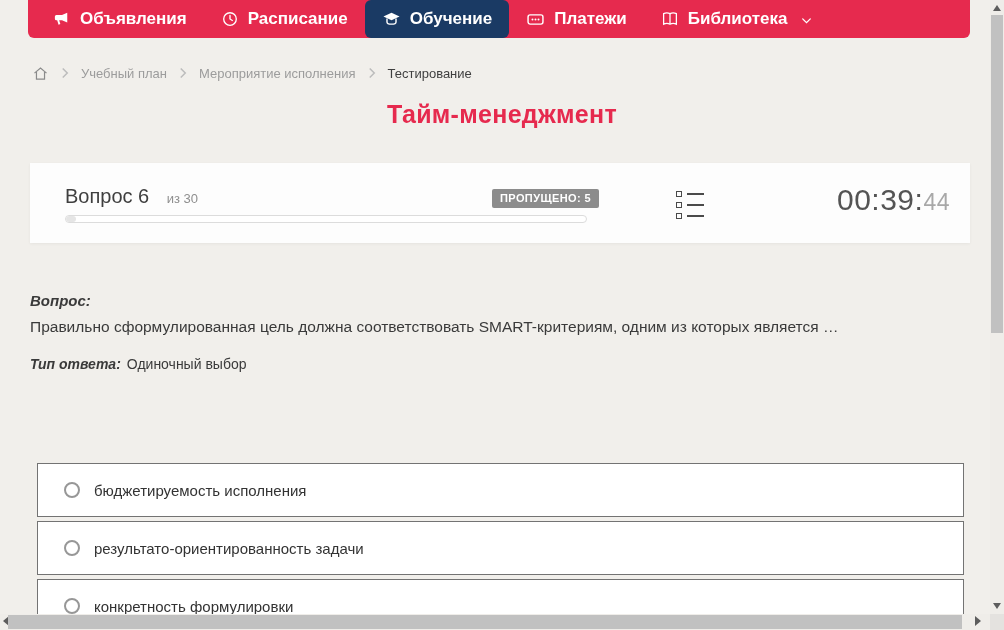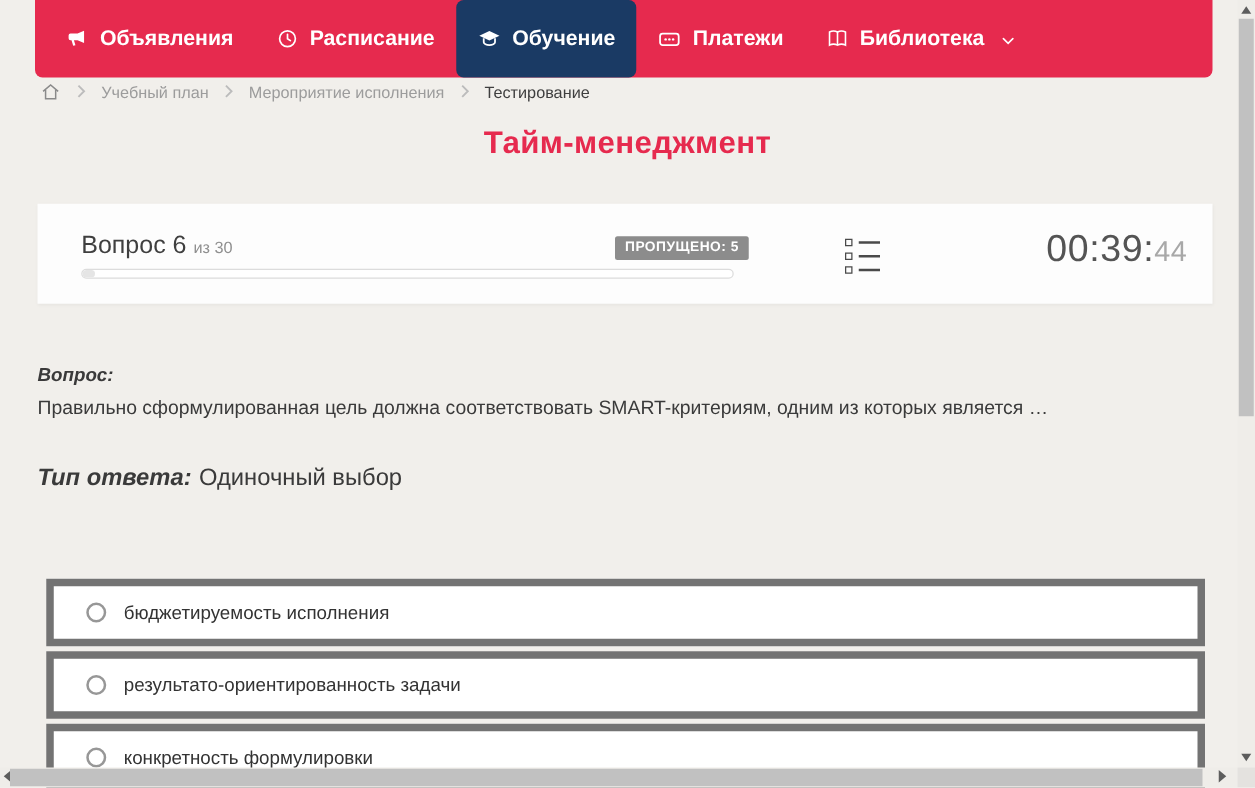--- a/index.html
+++ b/index.html
@@ -7,21 +7,21 @@
   body {
     position:relative;
     background:#f1efeb;
     font-family:"Liberation Sans","DejaVu Sans",sans-serif;
     overflow:hidden;
     color:#3a3a3a;
   }
 
   
   .nav {
-    position:absolute; left:28px; top:0; width:942px; height:62px;
+    position:absolute; left:28px; top:0; width:942px; height:38px;
     background:#e62a4e; border-radius:0 0 6px 6px;
     display:flex; align-items:stretch; padding-left:8px;
   }
   .nav-item {
     display:flex; align-items:center; gap:9px; padding:0 17px;
     color:#fff; font-size:17px; font-weight:bold; cursor:pointer; white-space:nowrap;
   }
   .nav-item.active { background:#1a3a64; border-radius:6px; }
   .nav-item svg { display:block; }
   .nav-chevron { margin-left:4px; margin-top:2px; }
@@ -40,21 +40,21 @@
     position:absolute; left:0; top:100px; width:1004px; text-align:center;
     font-size:25px; font-weight:bold; color:#e62a4e; letter-spacing:.3px;
   }
 
   
   .q-card {
     position:absolute; left:30px; top:163px; width:940px; height:80px;
     background:#fdfdfd; box-shadow:0 1px 3px rgba(0,0,0,.05);
   }
   .q-num { position:absolute; left:35px; top:22px; font-size:20px; color:#3f3f3f; }
-  .q-num .of { font-size:13px; color:#8f8f8f; margin-left:0; }
+  .q-num .of { font-size:13px; color:#8f8f8f; margin-left:12px; }
   .progress {
     position:absolute; left:35px; top:52px; width:522px; height:8px;
     border:1px solid #dcdcdc; border-radius:5px; background:#fff; overflow:hidden;
   }
   .progress-fill { height:100%; width:2%; background:#e5e5e5; border-radius:5px; }
   .skip-badge {
     position:absolute; left:462px; top:26px;
     background:#8c8c8c; color:#fff; font-size:11px; font-weight:bold;
     letter-spacing:.4px; padding:3px 8px 4px; border-radius:2px;
   }
@@ -64,27 +64,27 @@
   .list-icon .ln { width:17px; height:2.5px; background:#4a4a4a; }
   .timer {
     position:absolute; right:20px; top:20px; font-size:30px; color:#545454;
     letter-spacing:.5px;
   }
   .timer .secs { font-size:23px; color:#a8a8a8; }
 
   
   .q-label { position:absolute; left:30px; top:292px; font-size:15px; font-weight:bold; font-style:italic; color:#3a3a3a; }
   .q-text  { position:absolute; left:30px; top:317px; width:935px; font-size:15.5px; color:#3a3a3a; line-height:1.35; }
-  .q-type  { position:absolute; left:30px; top:372px; font-size:19px; color:#3a3a3a;text-align:right; }
+  .q-type  { position:absolute; left:30px; top:356px; font-size:14px; color:#3a3a3a;text-align:right; }
   .q-type .type-label { font-weight:bold; font-style:italic; margin-right:6px; }
 
   
   .options { position:absolute; left:37px; top:463px; width:927px; }
   .option {
-    height:54px; background:#fff; border:6px solid #737373; margin-bottom:4px;
+    height:54px; background:#fff; border:1px solid #737373; margin-bottom:4px;
     display:flex; align-items:center; cursor:pointer;
   }
   .radio {
     width:16px; height:16px; border:2px solid #979797; border-radius:50%;
     margin-left:26px; background:#fff; flex:none;
   }
   .option-label { margin-left:14px; font-size:15px; color:#333; }
 
   
   .vscroll { position:absolute; right:0; top:0; width:14px; height:614px; background:#efede9; }

